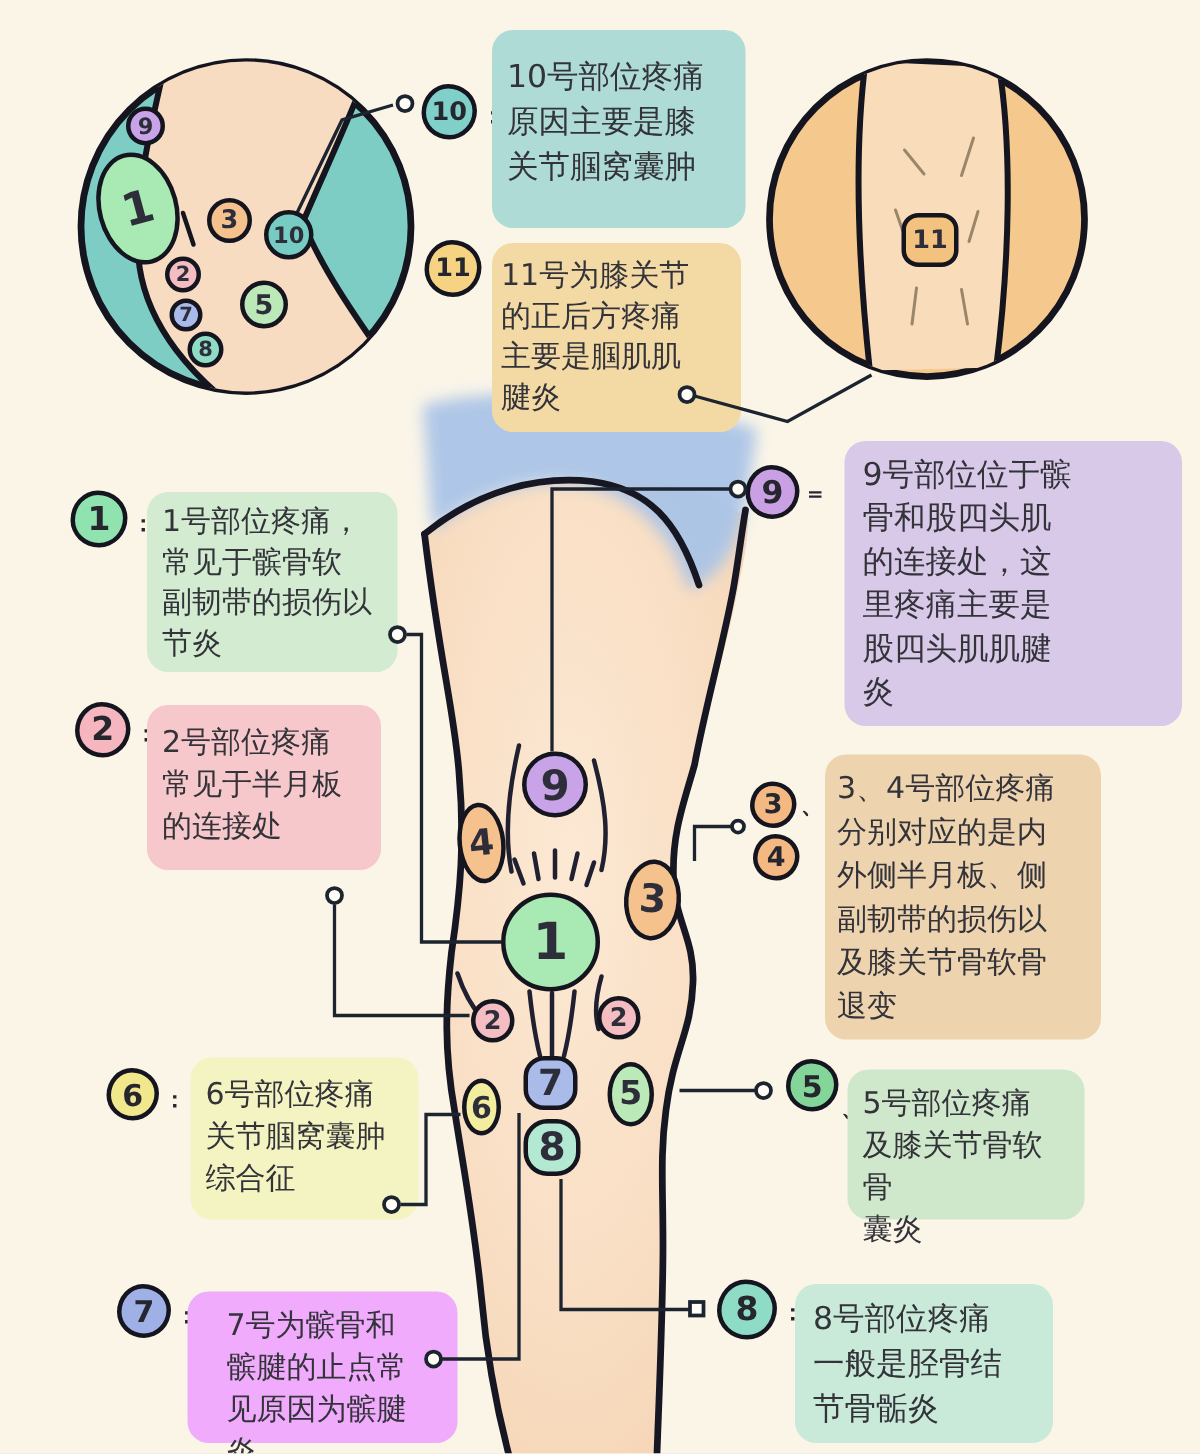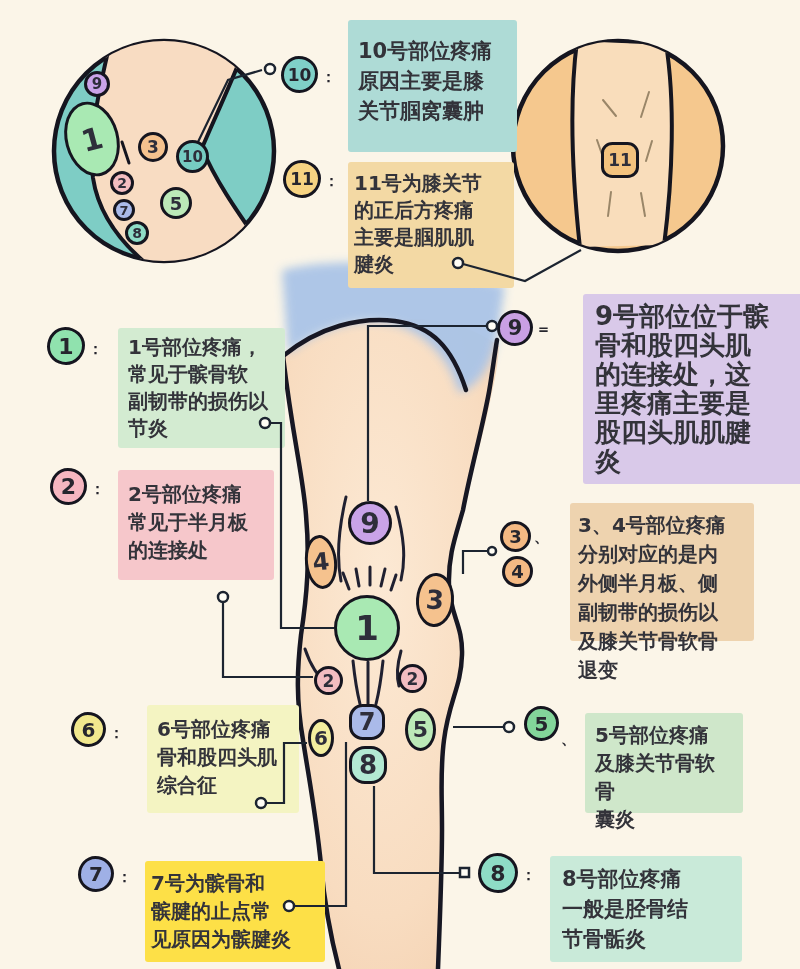--- a/index.html
+++ b/index.html
@@ -1,22 +1,22 @@
 <!DOCTYPE html>
 <html><head>
 <meta charset="utf-8">
 <style>
   html,body{margin:0;padding:0;}
   body{background:#e8e8e8;font-family:"DejaVu Sans","Liberation Sans",sans-serif;}
   #stage{position:relative;width:800px;height:969px;background:#fbf5e8;overflow:hidden;
          font-family:"DejaVu Sans","Liberation Sans",sans-serif;}
   #stage svg{position:absolute;left:0;top:0;}
   .layer{position:absolute;left:0;top:0;width:800px;height:969px;pointer-events:none;}
-  .note{position:absolute;box-sizing:border-box;font-weight:bold;color:#33333a;
-        white-space:pre-line;border-radius:3px;margin-left:20px;}
+  .note{position:absolute;box-sizing:border-box;font-weight:normal;color:#33333a;
+        white-space:pre-line;border-radius:14px;}
   .badge{position:absolute;box-sizing:border-box;display:flex;align-items:center;justify-content:center;
          border:3px solid #15151f;border-radius:48% 52% 50% 50%/52% 48% 52% 48%;
          font-weight:bold;color:#26262e;background:#fff;}
   .sep{position:absolute;font-weight:bold;color:#26262e;font-size:15px;}
   .marker{position:absolute;box-sizing:border-box;display:flex;align-items:center;justify-content:center;
           border:3px solid #15151f;border-radius:50%;font-weight:bold;color:#2e2e3a;}
 </style>
 </head>
 <body>
 
@@ -110,21 +110,21 @@
 
   <div class="badge" style="left:283px;top:160px;width:38px;height:38px;font-size:17px;background:#f6d382;">11</div>
   <div class="sep" style="left:324px;top:172px;">：</div>
   <div class="note" style="left:328px;top:162px;width:166px;height:126px;background:#f3d9a4;font-size:20px;line-height:27px;padding:8px 6px;">11号为膝关节
 的正后方疼痛
 主要是腘肌肌
 腱炎</div>
 
   <div class="badge" style="left:497px;top:310px;width:36px;height:36px;font-size:21px;background:#c9a0e4;">9</div>
   <div class="sep" style="left:536px;top:320px;">＝</div>
-  <div class="note" style="left:563px;top:294px;width:225px;height:190px;background:#d9c9e9;font-size:26px;line-height:29px;padding:8px 12px;">9号部位位于髌
+  <div class="note" style="left:563px;top:294px;width:225px;height:190px;background:#d9c9e9;font-size:21px;line-height:29px;padding:8px 12px;">9号部位位于髌
 骨和股四头肌
 的连接处，这
 里疼痛主要是
 股四头肌肌腱
 炎</div>
 
   <div class="badge" style="left:47px;top:327px;width:38px;height:38px;font-size:22px;background:#90e2ae;">1</div>
   <div class="sep" style="left:88px;top:340px;">：</div>
   <div class="note" style="left:98px;top:328px;width:167px;height:120px;background:#d3ebd1;font-size:20px;line-height:27px;padding:6px 10px;">1号部位疼痛，
 常见于髌骨软
@@ -133,48 +133,48 @@
 
   <div class="badge" style="left:50px;top:468px;width:37px;height:37px;font-size:22px;background:#f5b6c0;">2</div>
   <div class="sep" style="left:90px;top:480px;">：</div>
   <div class="note" style="left:98px;top:470px;width:156px;height:110px;background:#f6c7cb;font-size:20px;line-height:28px;padding:10px 10px;">2号部位疼痛
 常见于半月板
 的连接处</div>
 
   <div class="badge" style="left:500px;top:521px;width:31px;height:31px;font-size:18px;background:#f4b983;">3</div>
   <div class="badge" style="left:502px;top:556px;width:31px;height:31px;font-size:18px;background:#f4b983;">4</div>
   <div class="sep" style="left:534px;top:528px;">、</div>
-  <div class="note" style="left:550px;top:503px;width:184px;height:138px;background:#eed3af;font-size:20px;line-height:29px;padding:8px 8px;">3、4号部位疼痛
+  <div class="note" style="left:550px;top:503px;width:184px;height:190px;background:#eed3af;font-size:20px;line-height:29px;padding:8px 8px;">3、4号部位疼痛
 分别对应的是内
 外侧半月板、侧
 副韧带的损伤以
 及膝关节骨软骨
 退变</div>
 
   <div class="badge" style="left:71px;top:712px;width:35px;height:35px;font-size:20px;background:#f1e88e;">6</div>
   <div class="sep" style="left:109px;top:724px;">：</div>
   <div class="note" style="left:127px;top:705px;width:152px;height:108px;background:#f4f4c2;font-size:20px;line-height:28px;padding:10px 10px;">6号部位疼痛
-骨和股四头肌
+关节腘窝囊肿
 综合征</div>
 
   <div class="badge" style="left:524px;top:706px;width:35px;height:35px;font-size:20px;background:#83d59a;">5</div>
   <div class="sep" style="left:561px;top:730px;">、</div>
   <div class="note" style="left:565px;top:713px;width:158px;height:100px;background:#cfe7ca;font-size:20px;line-height:28px;padding:8px 10px;">5号部位疼痛
 及膝关节骨软骨
 囊炎</div>
 
   <div class="badge" style="left:78px;top:856px;width:36px;height:36px;font-size:20px;background:#9fb0e6;">7</div>
   <div class="sep" style="left:117px;top:868px;">：</div>
-  <div class="note" style="left:125px;top:861px;width:180px;height:101px;background:#fde047;font-size:20px;line-height:28px;padding:8px 6px;">7号为髌骨和
+  <div class="note" style="left:125px;top:861px;width:180px;height:101px;background:#f0abfc;font-size:20px;line-height:28px;padding:8px 26px;">7号为髌骨和
 髌腱的止点常
 见原因为髌腱炎</div>
 
   <div class="badge" style="left:478px;top:853px;width:40px;height:40px;font-size:22px;background:#8edcc6;">8</div>
   <div class="sep" style="left:521px;top:866px;">：</div>
-  <div class="note" style="left:530px;top:856px;width:192px;height:106px;background:#c9ead9;font-size:21px;line-height:30px;padding:8px 12px;">8号部位疼痛
+  <div class="note" style="left:530px;top:856px;width:172px;height:106px;background:#c9ead9;font-size:21px;line-height:30px;padding:8px 12px;">8号部位疼痛
 一般是胫骨结
 节骨骺炎</div>
 
   <svg class="layer" viewBox="0 0 800 969">
     <g stroke="#1c2430" stroke-width="2.2" fill="none">
       <polyline points="197,144 228,80 262,70"></polyline>
       <polyline points="463,264 525,281 581,250"></polyline>
       <polyline points="487,326 368,326 368,501"></polyline>
       <polyline points="271,423 281,423 281,628 334,628"></polyline>
       <polyline points="223,603 223,677 313,677"></polyline>

